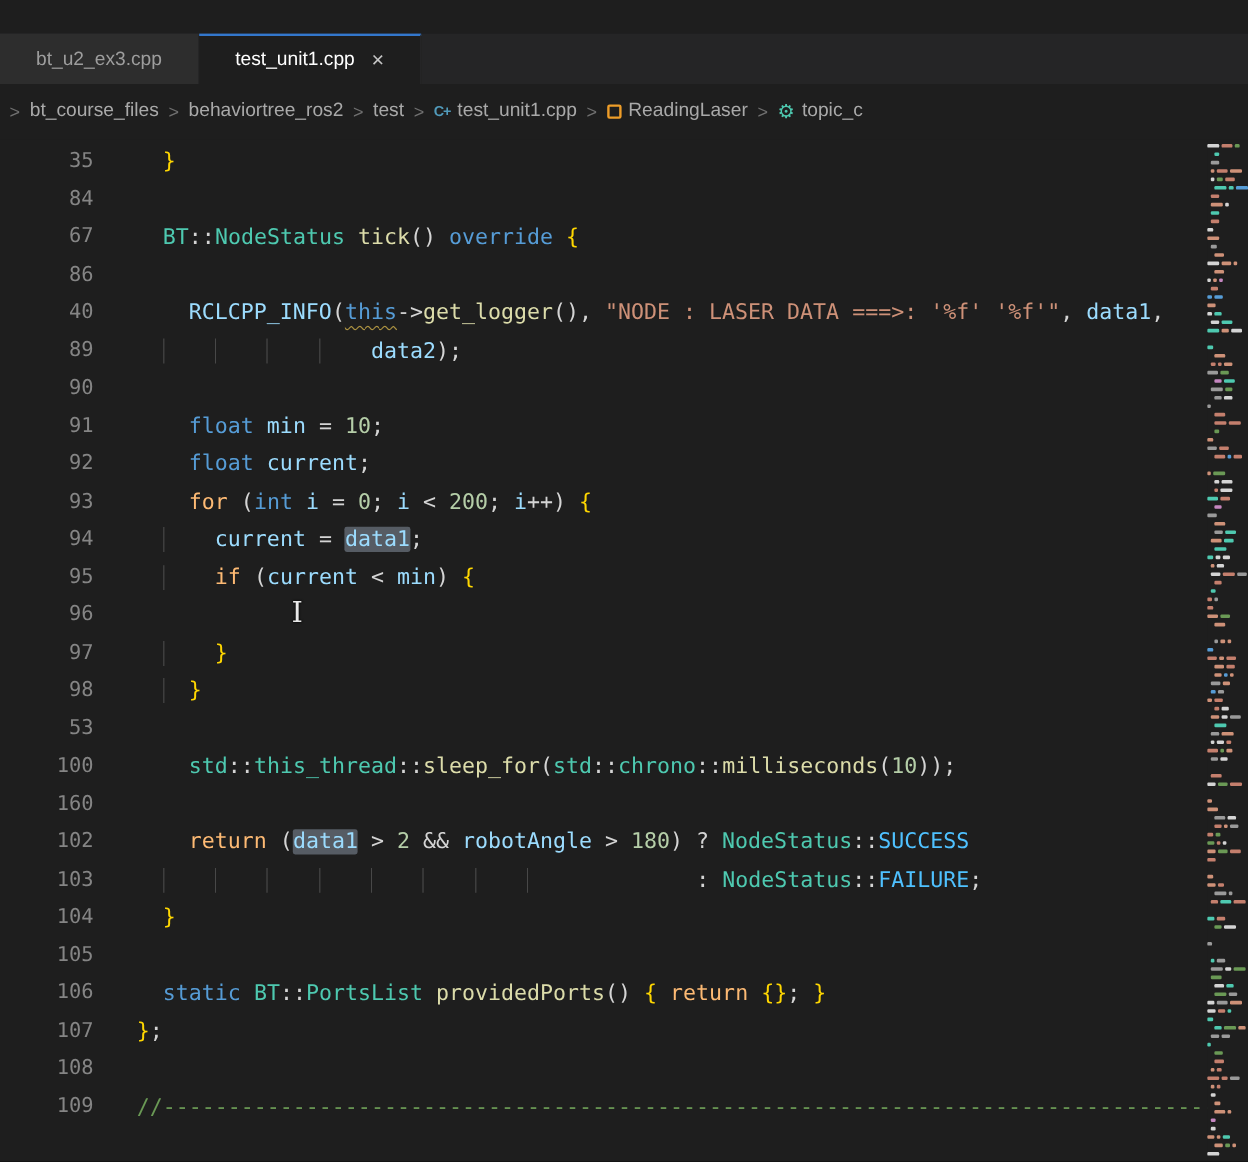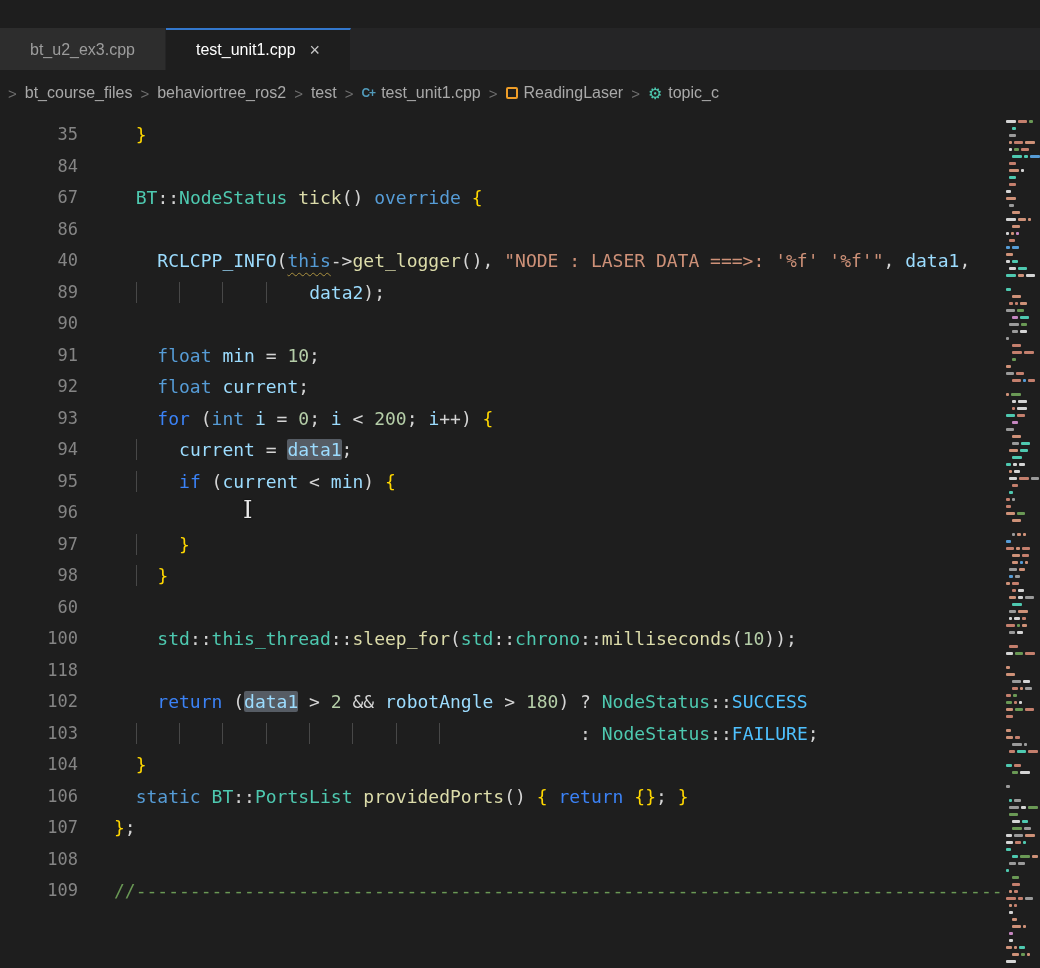--- a/index.html
+++ b/index.html
@@ -32,21 +32,21 @@
   .editor { position:absolute; top:116px; left:0; right:0; bottom:0; background:#1e1e1e; }
   .code { position:absolute; top:0; bottom:0; left:0; right:34px; overflow:hidden; padding-top:3px;
           font-family:"DejaVu Sans Mono",monospace; }
   .code-line { display:flex; height:31.5px; line-height:31.5px; }
   .line-number { width:78px; flex:none; text-align:right; color:#858585; font-size:17px; }
   .line-content { white-space:pre; padding-left:36px; font-size:18px; color:#d4d4d4; }
 
   
   .tk-p  { color:#d4d4d4; }
   .tk-k  { color:#569cd6; }
-  .tk-c  { color:#3b82f6; }
+  .tk-c  { color:#fdba74; }
   .tk-t  { color:#4ec9b0; }
   .tk-f  { color:#dcdcaa; }
   .tk-v  { color:#9cdcfe; }
   .tk-n  { color:#b5cea8; }
   .tk-s  { color:#ce9178; }
   .tk-cm { color:#6a9955; }
   .tk-e  { color:#4fc1ff; }
   .tk-br { color:#ffd700; }
   .tk-sq { text-decoration:underline; text-decoration-style:wavy; text-decoration-color:#ab9140;
            text-decoration-thickness:1px; text-underline-offset:5px; }
@@ -161,42 +161,46 @@
         </div>
         <div class="code-line">
           <div class="line-number">97</div>
           <div class="line-content"><span>  </span><span class="tk-g">    </span><span class="tk-br">}</span></div>
         </div>
         <div class="code-line">
           <div class="line-number">98</div>
           <div class="line-content"><span>  </span><span class="tk-g">  </span><span class="tk-br">}</span></div>
         </div>
         <div class="code-line">
-          <div class="line-number">60</div>
+          <div class="line-number">53</div>
           <div class="line-content"></div>
         </div>
         <div class="code-line">
           <div class="line-number">100</div>
           <div class="line-content"><span>    </span><span class="tk-t">std</span><span class="tk-p">::</span><span class="tk-t">this_thread</span><span class="tk-p">::</span><span class="tk-f">sleep_for</span><span class="tk-p">(</span><span class="tk-t">std</span><span class="tk-p">::</span><span class="tk-t">chrono</span><span class="tk-p">::</span><span class="tk-f">milliseconds</span><span class="tk-p">(</span><span class="tk-n">10</span><span class="tk-p">));</span></div>
         </div>
         <div class="code-line">
-          <div class="line-number">118</div>
+          <div class="line-number">160</div>
           <div class="line-content"></div>
         </div>
         <div class="code-line">
           <div class="line-number">102</div>
           <div class="line-content"><span>    </span><span class="tk-c">return</span><span class="tk-p"> (</span><span class="tk-v tk-hl">data1</span><span class="tk-p"> &gt; </span><span class="tk-n">2</span><span class="tk-p"> &amp;&amp; </span><span class="tk-v">robotAngle</span><span class="tk-p"> &gt; </span><span class="tk-n">180</span><span class="tk-p">) ? </span><span class="tk-t">NodeStatus</span><span class="tk-p">::</span><span class="tk-e">SUCCESS</span></div>
         </div>
         <div class="code-line">
           <div class="line-number">103</div>
           <div class="line-content"><span>  </span><span class="tk-g">    </span><span class="tk-g">    </span><span class="tk-g">    </span><span class="tk-g">    </span><span class="tk-g">    </span><span class="tk-g">    </span><span class="tk-g">    </span><span class="tk-g">    </span><span>         </span><span class="tk-p">: </span><span class="tk-t">NodeStatus</span><span class="tk-p">::</span><span class="tk-e">FAILURE</span><span class="tk-p">;</span></div>
         </div>
         <div class="code-line">
           <div class="line-number">104</div>
           <div class="line-content"><span>  </span><span class="tk-br">}</span></div>
+        </div>
+        <div class="code-line">
+          <div class="line-number">105</div>
+          <div class="line-content"></div>
         </div>
         <div class="code-line">
           <div class="line-number">106</div>
           <div class="line-content"><span>  </span><span class="tk-k">static</span><span> </span><span class="tk-t">BT</span><span class="tk-p">::</span><span class="tk-t">PortsList</span><span> </span><span class="tk-f">providedPorts</span><span class="tk-p">() </span><span class="tk-br">{</span><span> </span><span class="tk-c">return</span><span> </span><span class="tk-br">{}</span><span class="tk-p">; </span><span class="tk-br">}</span></div>
         </div>
         <div class="code-line">
           <div class="line-number">107</div>
           <div class="line-content"><span class="tk-br">}</span><span class="tk-p">;</span></div>
         </div>
         <div class="code-line">

